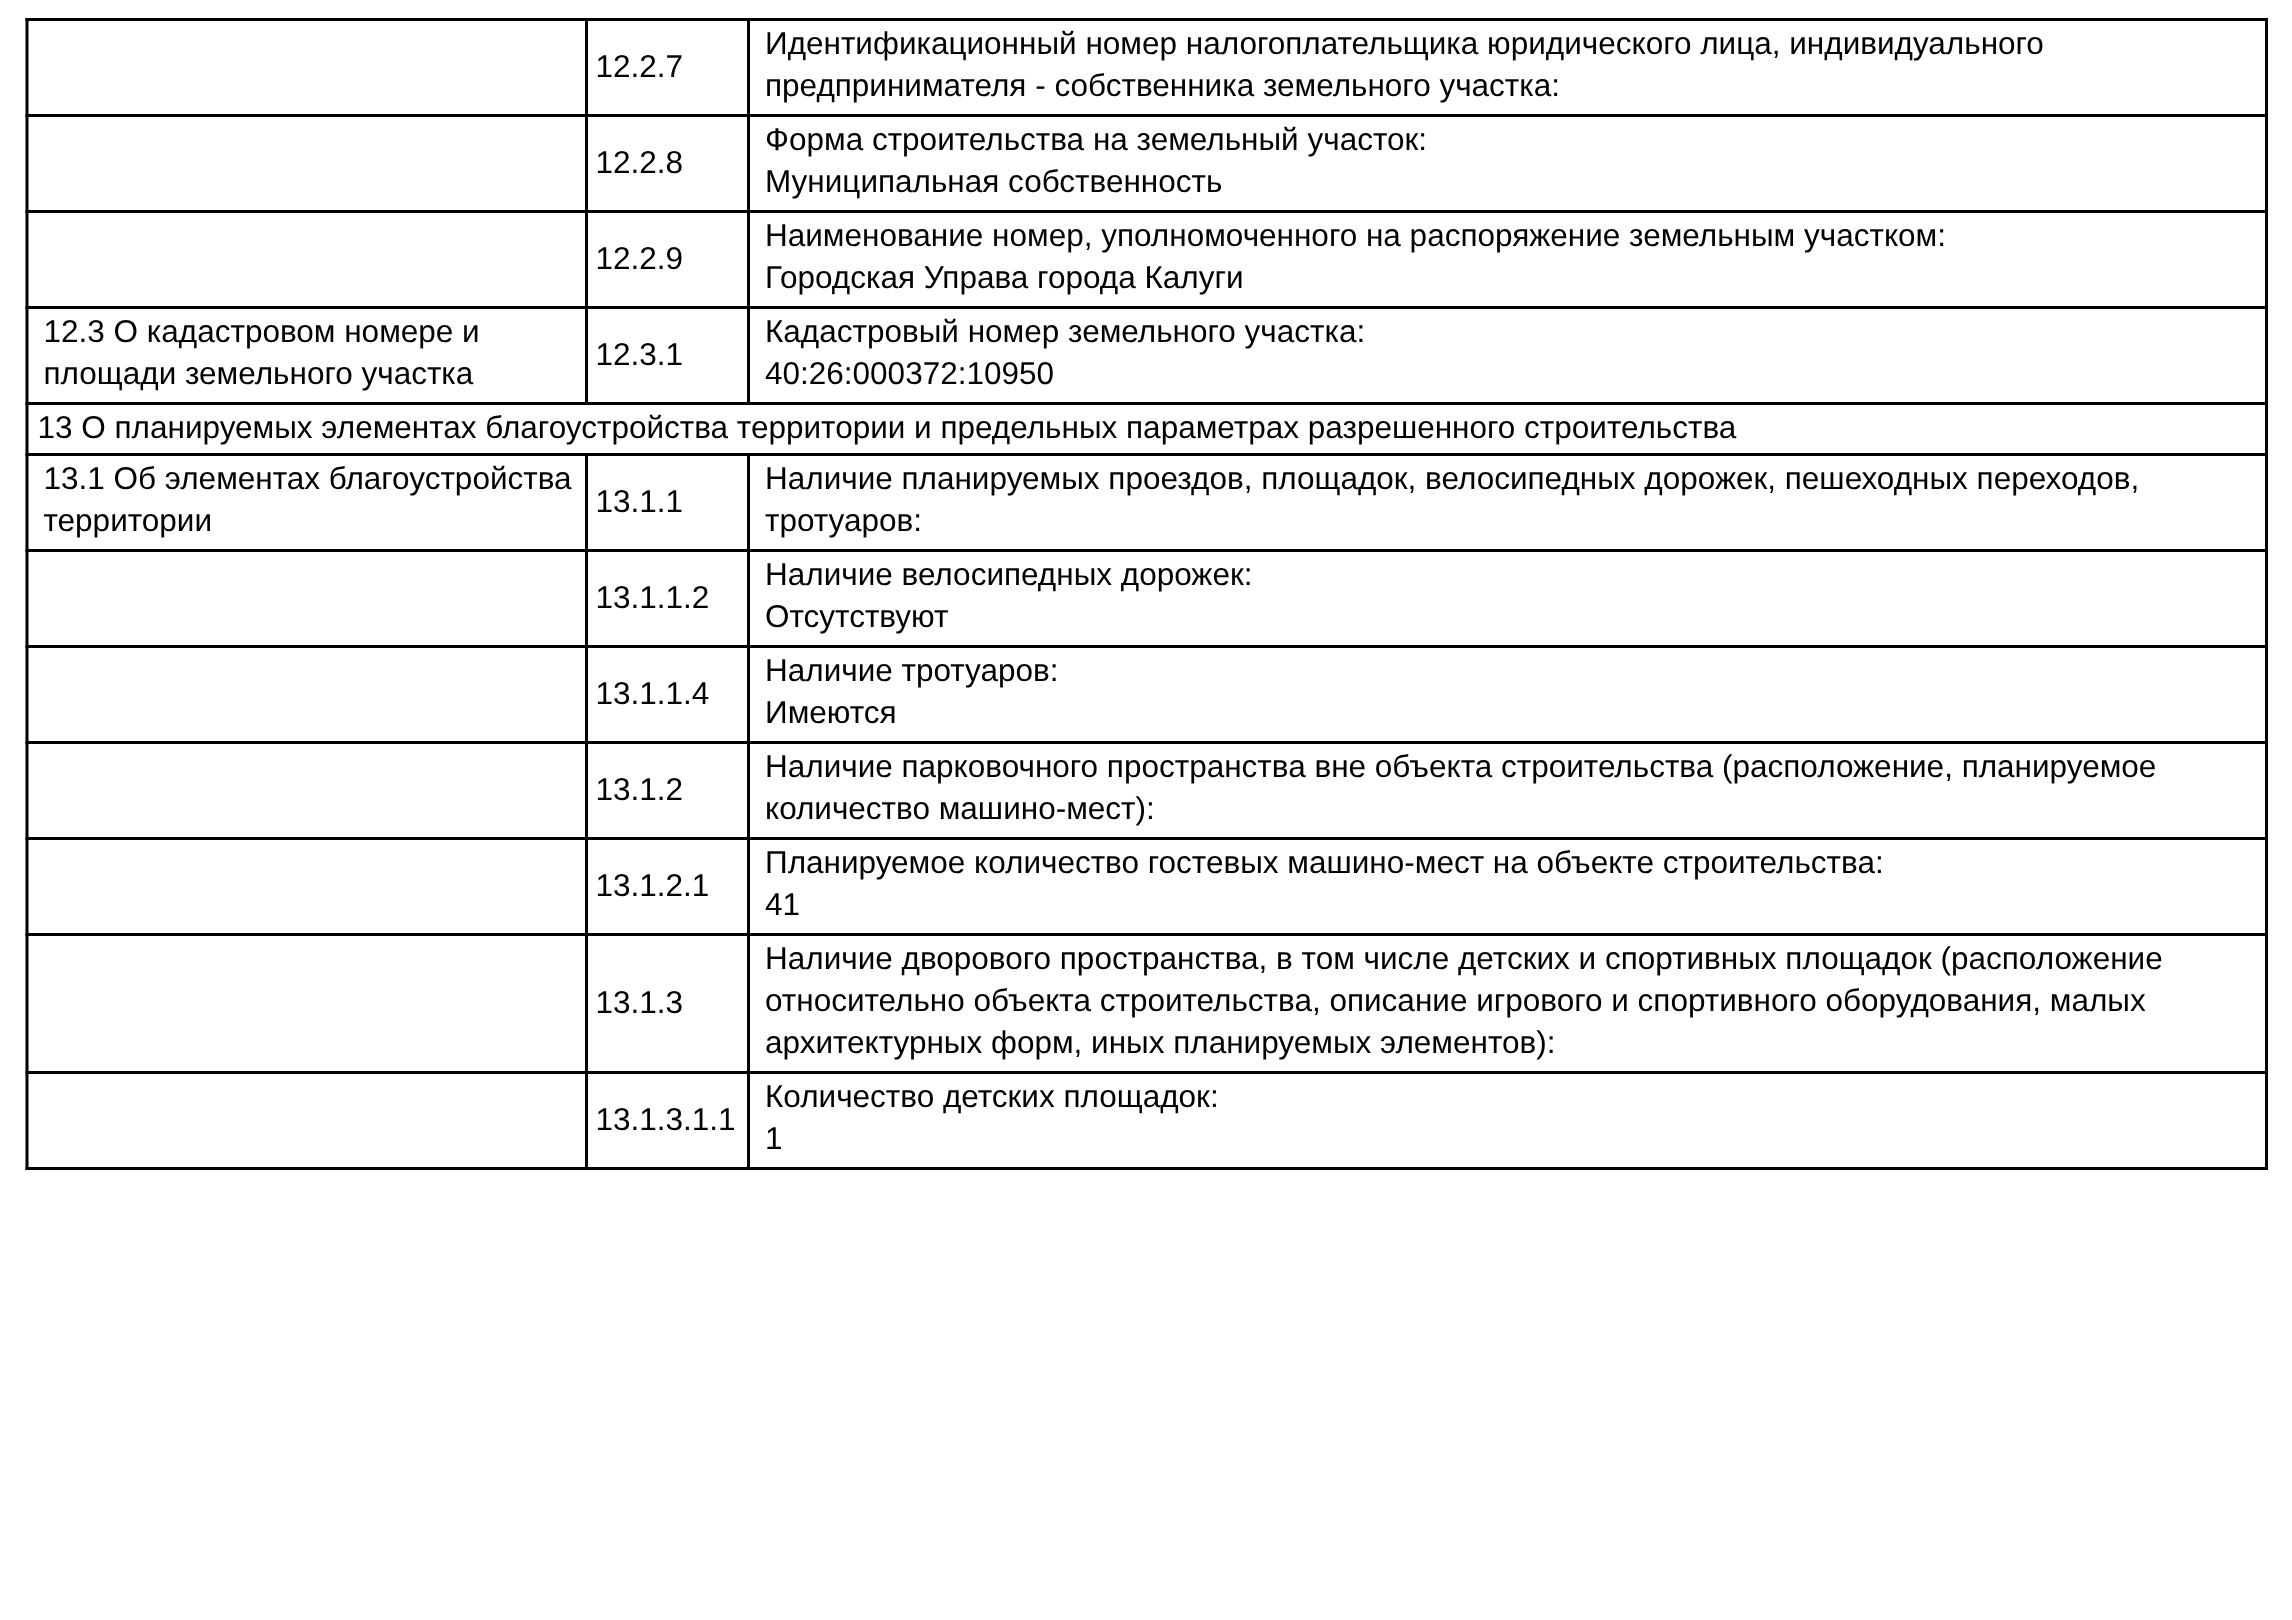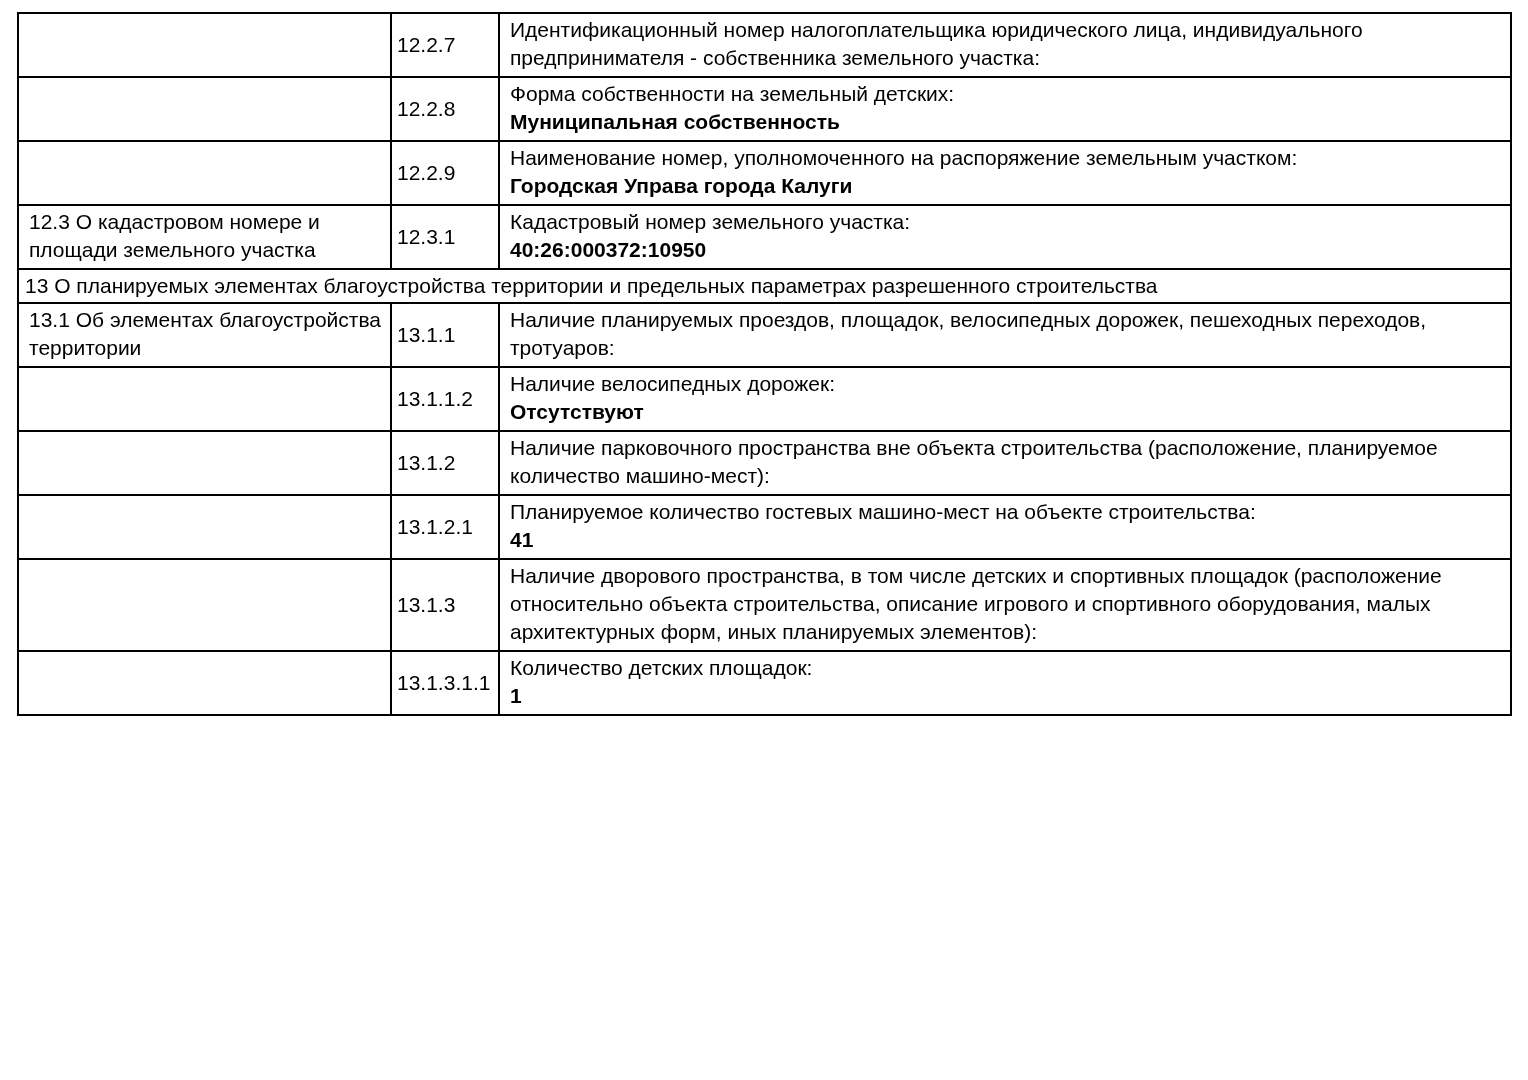--- a/index.html
+++ b/index.html
@@ -32,21 +32,21 @@
   }
   td.code-cell {
     vertical-align: middle;
     padding: 2px 2px 2px 5px;
     border-radius: 23px;
   }
   td.section-cell {
     vertical-align: top;
   }
   .field-label { font-weight: normal; }
-  .field-value { font-weight: bold; }
+  .field-value { font-weight: normal; }
   tr.section-header-row td {
     padding: 2px 6px;
     font-weight: normal;
   }
 </style>
 </head>
 <body>
 
 <div class="page">
   <table class="doc-table">
@@ -63,21 +63,21 @@
         <td class="content-cell">
           <div class="field-label">Идентификационный номер налогоплательщика юридического лица, индивидуального предпринимателя - собственника земельного участка:</div>
 
         </td>
       </tr>
 
       <tr>
         <td class="section-cell"><span></span></td>
         <td class="code-cell">12.2.8</td>
         <td class="content-cell">
-          <div class="field-label">Форма собственности на земельный детских:</div>
+          <div class="field-label">Форма строительства на земельный участок:</div>
           <div class="field-value">Муниципальная собственность</div>
         </td>
       </tr>
 
       <tr>
         <td class="section-cell"><span></span></td>
         <td class="code-cell">12.2.9</td>
         <td class="content-cell">
           <div class="field-label">Наименование номер, уполномоченного на распоряжение земельным участком:</div>
           <div class="field-value">Городская Управа города Калуги</div>
@@ -111,20 +111,28 @@
       <tr>
         <td class="section-cell"><span></span></td>
         <td class="code-cell">13.1.1.2</td>
         <td class="content-cell">
           <div class="field-label">Наличие велосипедных дорожек:</div>
           <div class="field-value">Отсутствуют</div>
         </td>
       </tr>
 
 
+      <tr>
+        <td class="section-cell"><span></span></td>
+        <td class="code-cell">13.1.1.4</td>
+        <td class="content-cell">
+          <div class="field-label">Наличие тротуаров:</div>
+          <div class="field-value">Имеются</div>
+        </td>
+      </tr>
 
       <tr>
         <td class="section-cell"><span></span></td>
         <td class="code-cell">13.1.2</td>
         <td class="content-cell">
           <div class="field-label">Наличие парковочного пространства вне объекта строительства (расположение, планируемое количество машино-мест):</div>
 
         </td>
       </tr>
 

